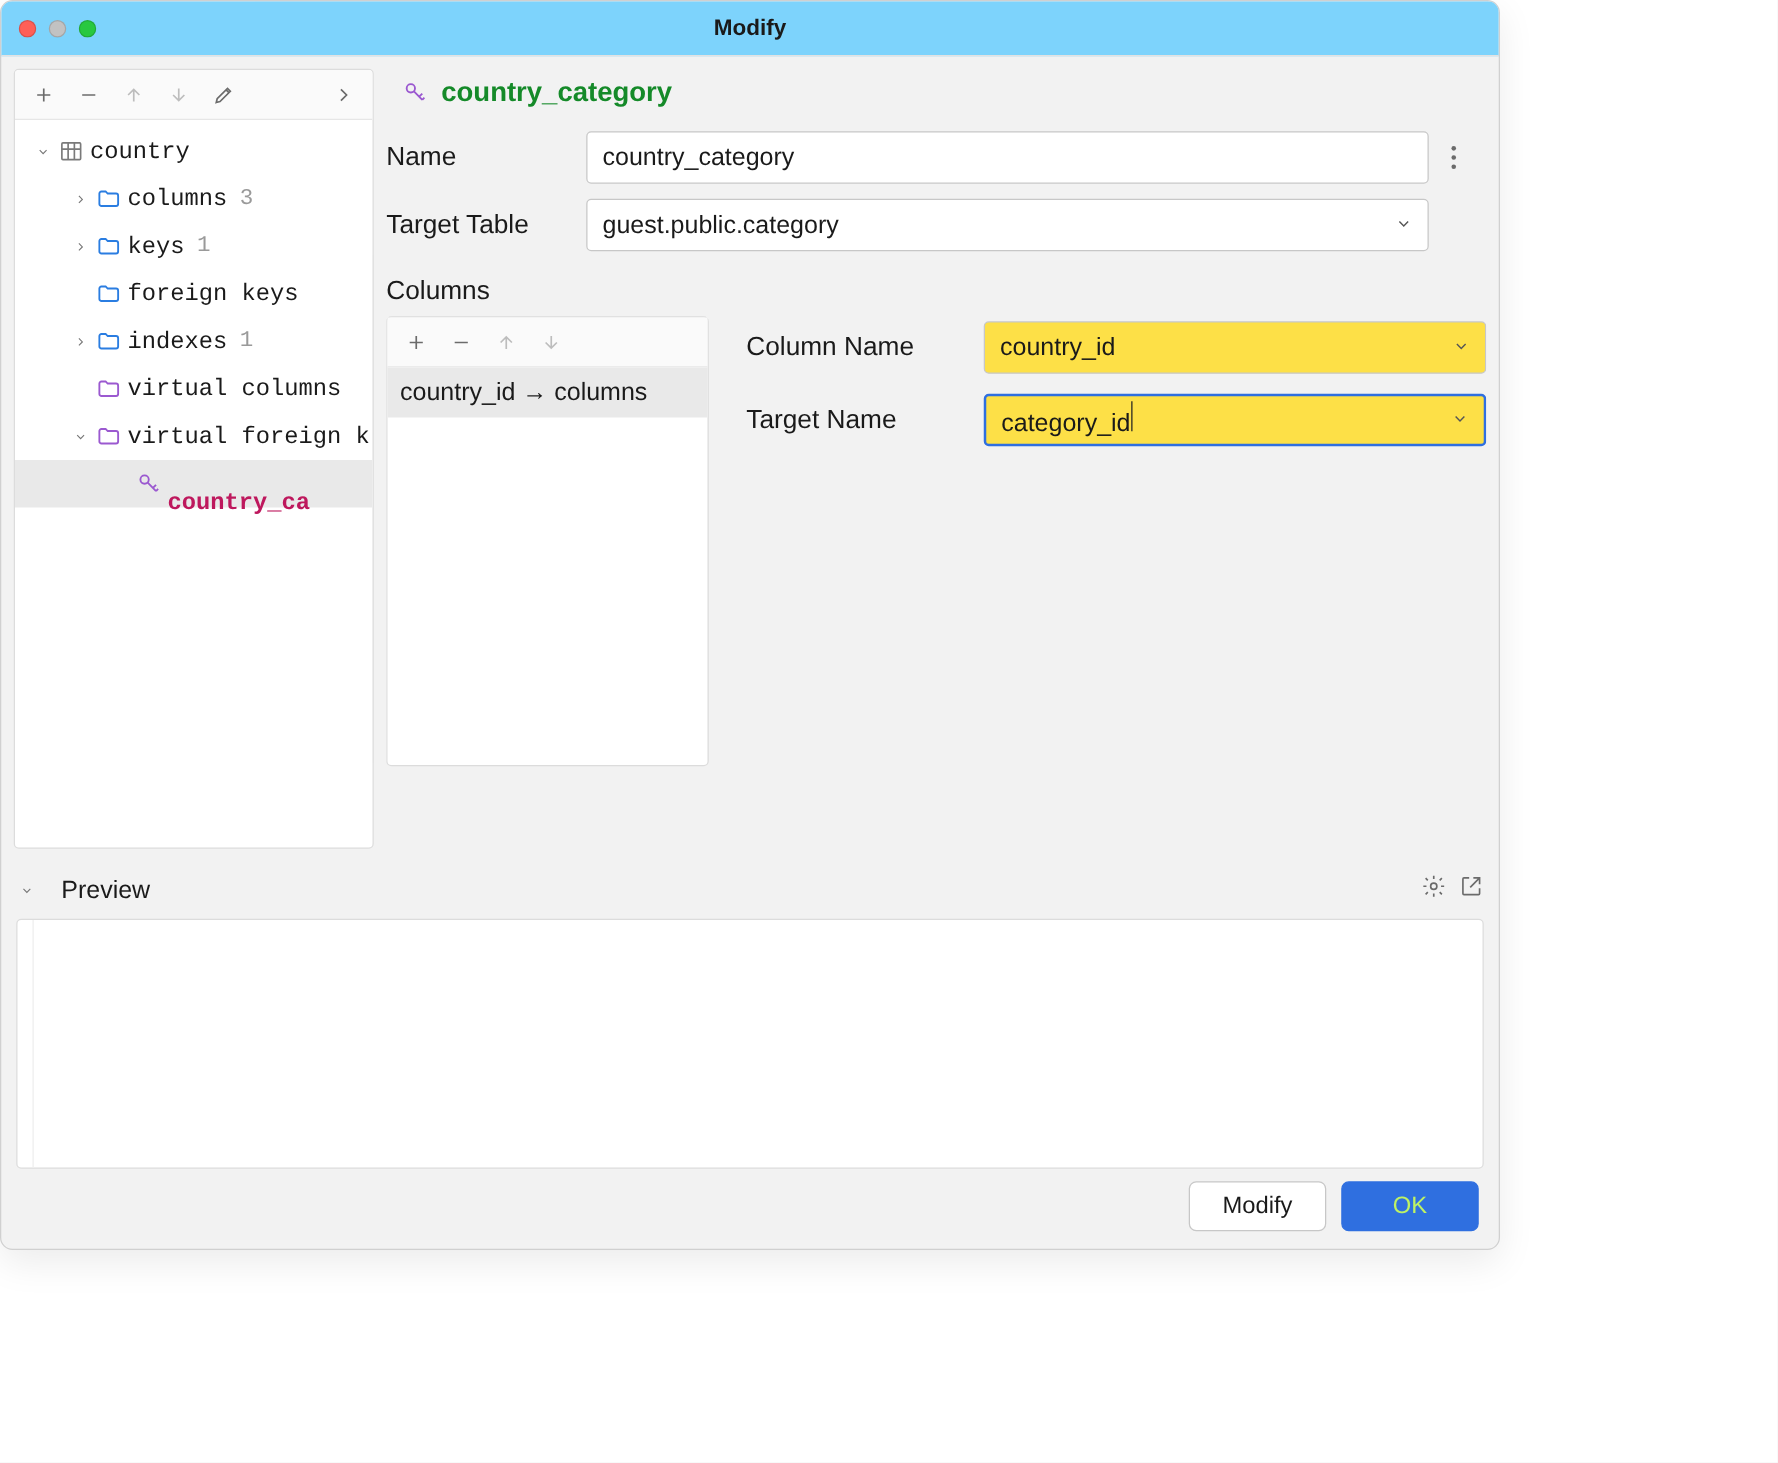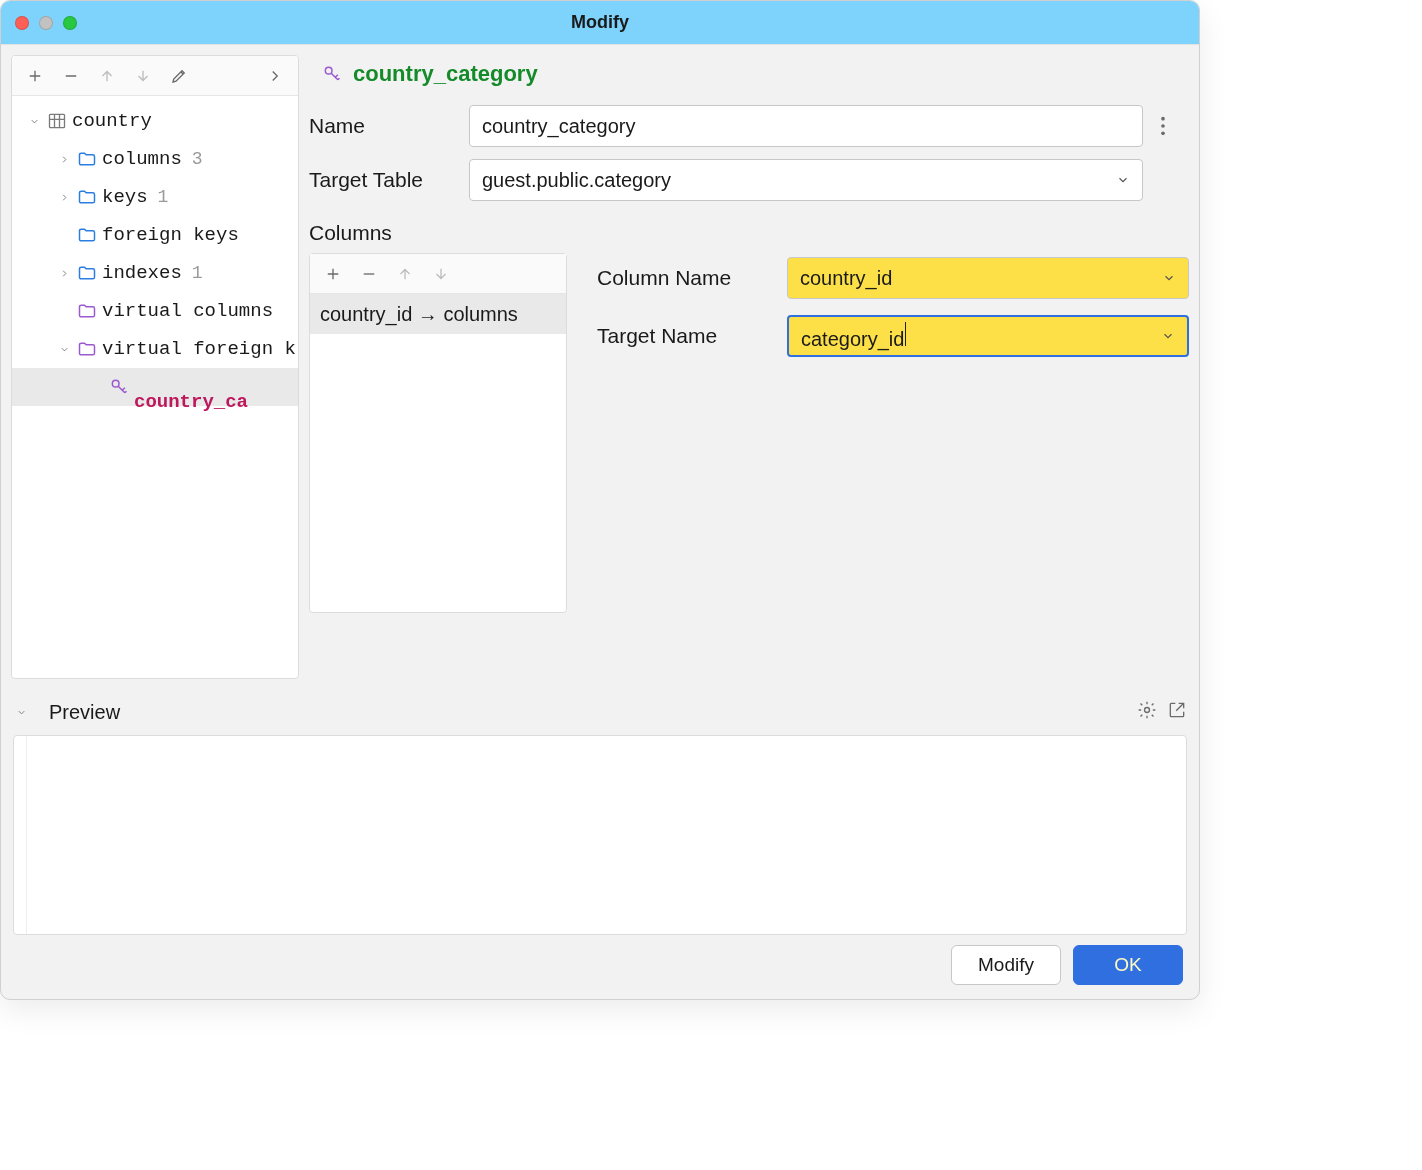--- a/index.html
+++ b/index.html
@@ -208,21 +208,21 @@
   padding: 10px 16px 14px 16px;
 }
 .btn {
   height: 40px; min-width: 110px;
   border-radius: 6px;
   display:flex; align-items:center; justify-content:center;
   font-size: 19px;
   border: 1px solid #c7c7c7;
   background: #fff;
 }
-.btn.primary { background: #2f6fe0; color:#fef9c3; border-color:#2f6fe0; }
+.btn.primary { background: #2f6fe0; color:#bef264; border-color:#2f6fe0; }
 
 
 .folder-blue svg rect, .folder-blue svg path { stroke:#2a7de1; }
 .folder-outline svg rect, .folder-outline svg path { stroke:#2a7de1; }
 .folder-purple svg rect, .folder-purple svg path { stroke:#9b59d0; }
 .key-purple svg { stroke:#9b59d0; }
 .table-gray svg { stroke:#7a7a7a; }
 
 </style>
 </head>

